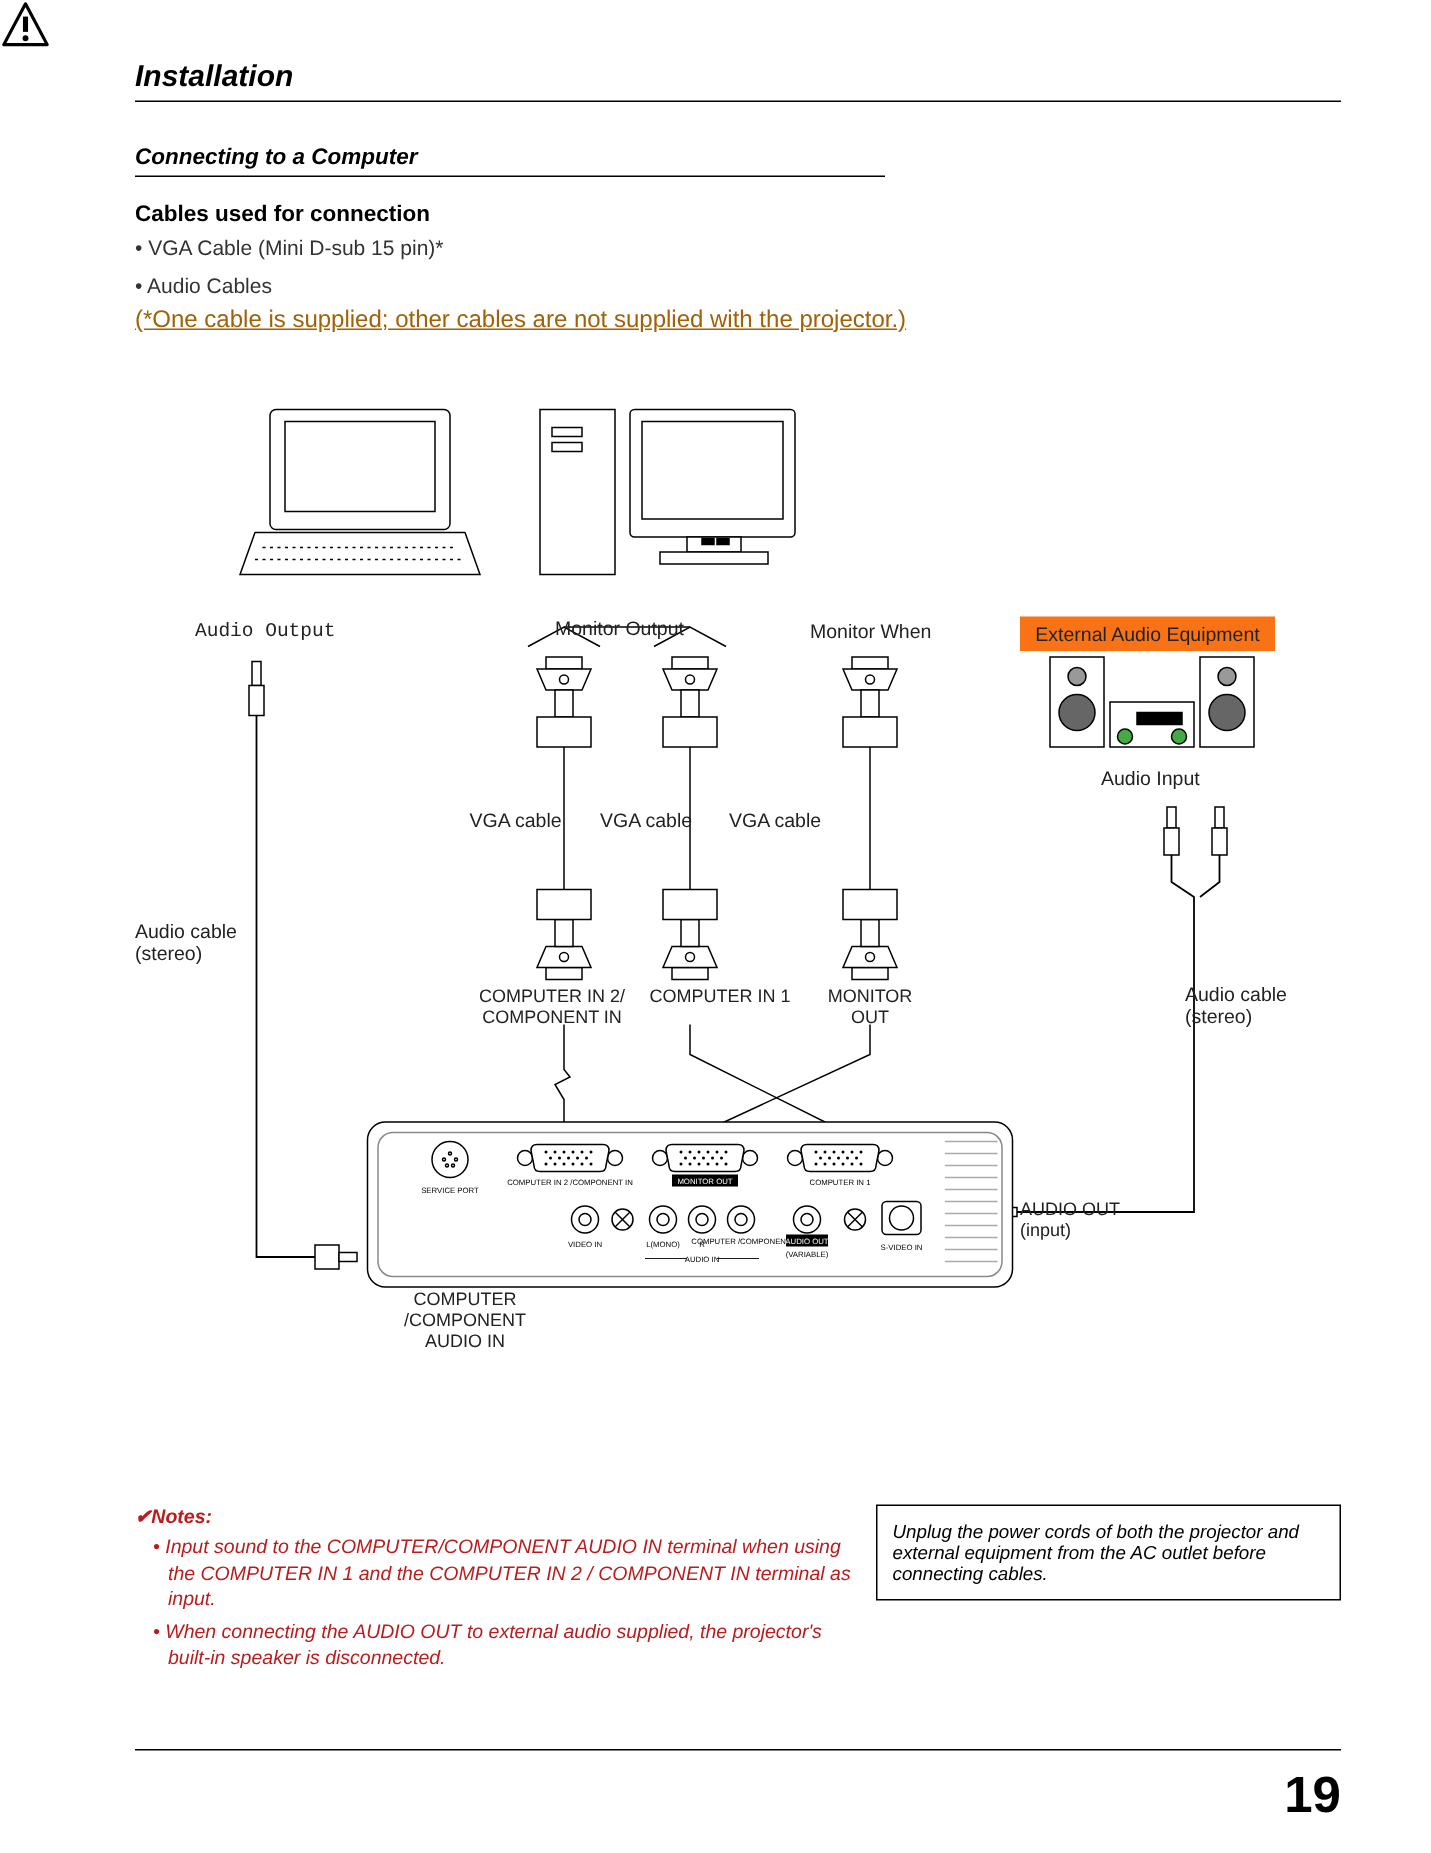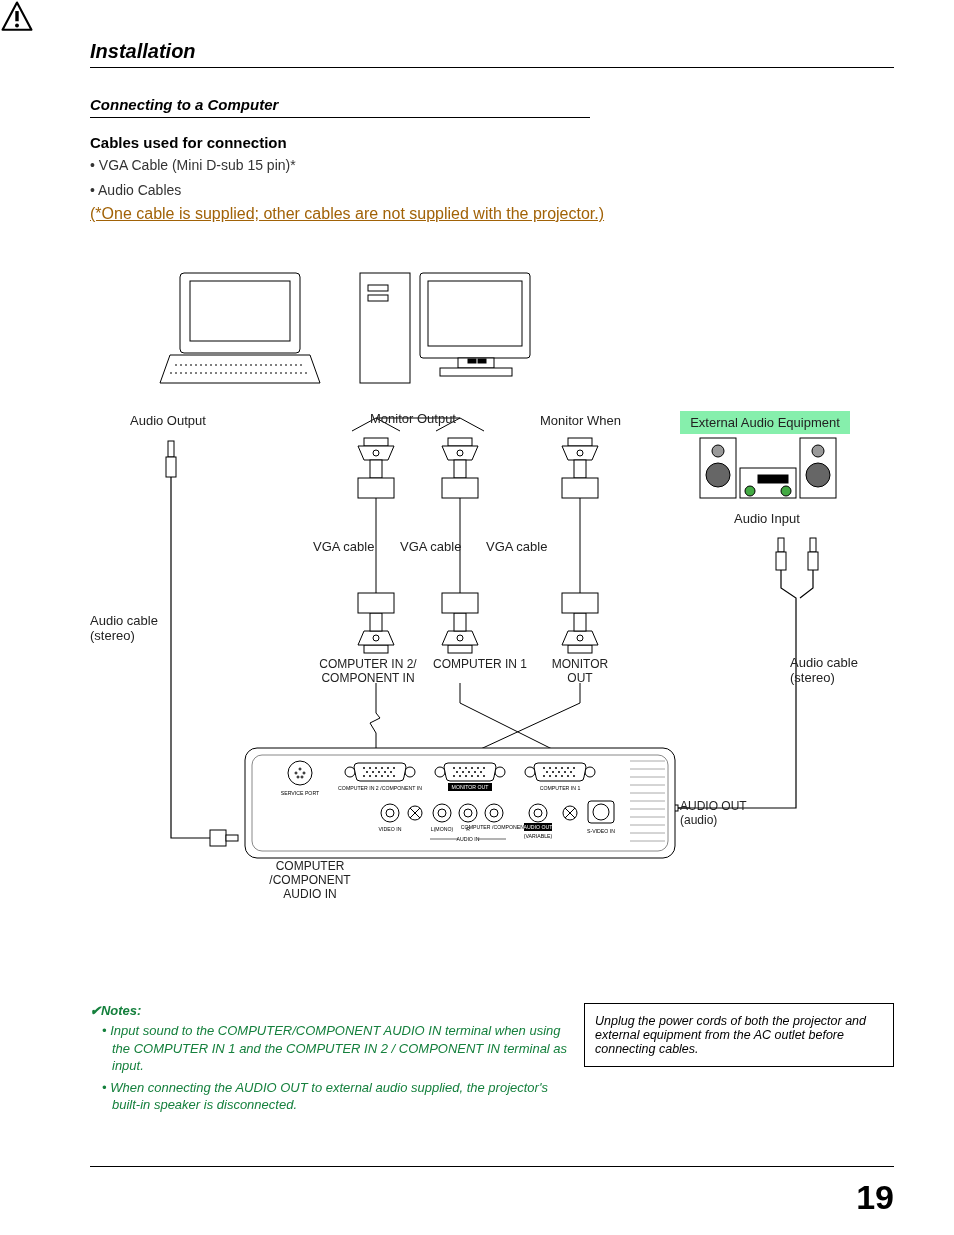--- a/index.html
+++ b/index.html
@@ -30,25 +30,25 @@
   .subhead { font-weight: bold; font-size: 15px; margin-bottom: 4px; }
   .bullets { font-size: 14px; line-height: 1.5; color: #333; margin-bottom: 4px; }
   .footnote { font-size: 16px; color: #a16207; text-decoration: underline; }
   .diagram-area {
     position: relative;
     width: 100%;
     height: 720px;
     margin-top: 20px;
   }
   .label { font-size: 13px; text-align: center; color: #222; position: absolute; }
-  .label-box { background: #86efac; padding: 4px 10px; }
+  .label-box { background: #f97316; padding: 4px 10px; }
   .small-label { font-size: 12px; }
   svg { position: absolute; top: 0; left: 0; }
   .notes { margin-top: 40px; display: flex; gap: 16px; align-items: flex-start; }
-  .notes-left { flex: 1; font-size: 13px; font-style: italic; color: #15803d; }
+  .notes-left { flex: 1; font-size: 13px; font-style: italic; color: #b91c1c; }
   .notes-head { font-weight: bold; margin-bottom: 4px; }
   .notes-left ul { list-style: none; padding-left: 12px; }
   .notes-left li { margin-bottom: 4px; text-indent: -10px; padding-left: 10px; line-height: 1.35; }
   .warning-box {
     border: 1px solid #000;
     padding: 10px 14px 10px 10px;
     display: flex;
     align-items: center;
     gap: 10px;
     width: 310px;
@@ -300,39 +300,39 @@
           <text x="448" y="586" fill="#fff">AUDIO OUT</text>
       <text x="448" y="595">(VARIABLE)</text>
       <text x="511" y="590">S-VIDEO IN</text>
       <text x="378" y="598">AUDIO IN</text>
       <line x1="340" y1="596" x2="368" y2="596" stroke="#000" stroke-width="0.6"></line>
       <line x1="388" y1="596" x2="416" y2="596" stroke="#000" stroke-width="0.6"></line>
     </g>
   </g>
 </svg>
 
-<div class="label" style="left:40px; top:170px;">Audio Output</div>
+<div class="label" style="left:40px; top:170px;font-family:Liberation Mono, monospace;">Audio Output</div>
 <div class="label" style="left:280px; top:168px;">Monitor Output</div>
 <div class="label" style="left:450px; top:170px;">Monitor When</div>
 <div class="label label-box" style="left:590px; top:168px; width:170px;">External Audio Equipment</div>
 <div class="label" style="left:644px; top:268px;">Audio Input</div>
 
 <div class="label" style="left:223px; top:296px;">VGA cable</div>
 <div class="label" style="left:310px; top:296px;">VGA cable</div>
 <div class="label" style="left:396px; top:296px;">VGA cable</div>
 
 <div class="label" style="left:0px; top:370px; width:100px; text-align:left;">Audio cable (stereo)</div>
 <div class="label" style="left:700px; top:412px; width:100px; text-align:left;">Audio cable (stereo)</div>
 
 <div class="label small-label" style="left:218px; top:414px; width:120px;">COMPUTER IN 2/ COMPONENT IN</div>
 <div class="label small-label" style="left:340px; top:414px; width:100px;">COMPUTER IN 1</div>
 <div class="label small-label" style="left:450px; top:414px; width:80px;">MONITOR OUT</div>
 
 <div class="label small-label" style="left:160px; top:616px; width:120px;">COMPUTER /COMPONENT AUDIO IN</div>
-<div class="label small-label" style="left:590px; top:556px; width:90px; text-align:left;">AUDIO OUT (audio)</div>
+<div class="label small-label" style="left:590px; top:556px; width:90px; text-align:left;">AUDIO OUT (input)</div>
 </div>
 
 <div class="notes">
   <div class="notes-left">
     <div class="notes-head">✔Notes:</div>
     <ul>
       <li>• <span>Input sound to the COMPUTER/COMPONENT AUDIO IN terminal when using the COMPUTER IN 1 and the COMPUTER IN 2 / COMPONENT IN terminal as input.</span></li>
       <li>• <span>When connecting the AUDIO OUT to external audio supplied, the projector's built-in speaker is disconnected.</span></li>
     </ul>
   </div>

